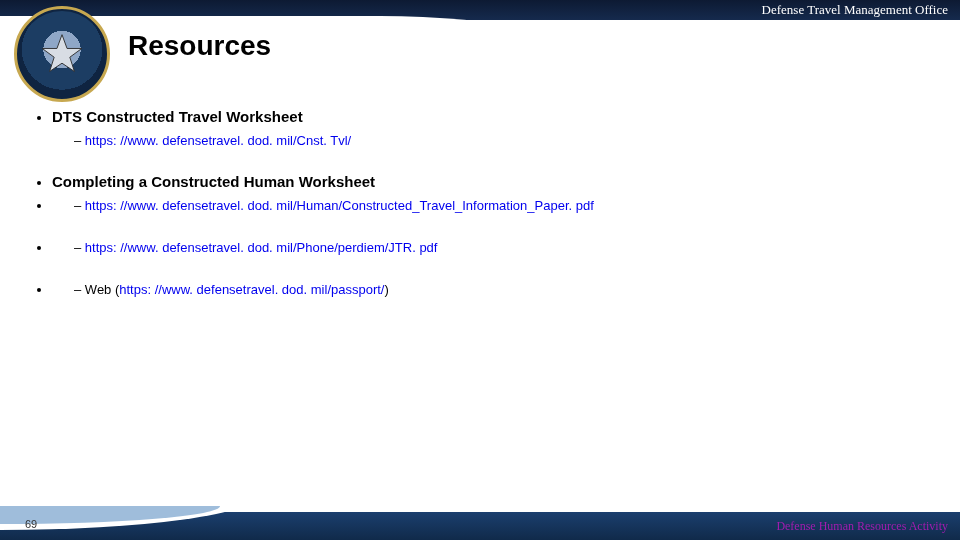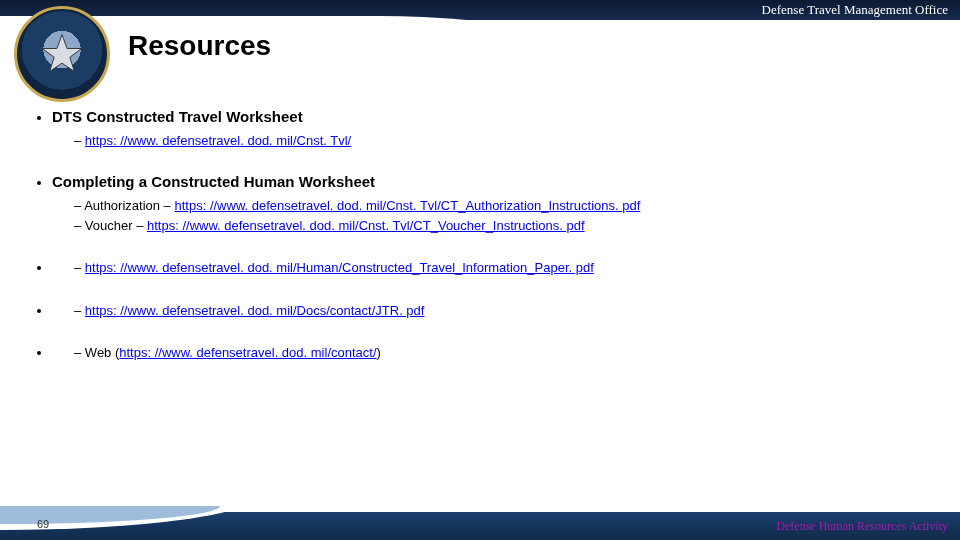--- a/index.html
+++ b/index.html
@@ -102,21 +102,20 @@
     content: "– ";
   }
   .content ul.sub > li {
     font-size: 13px;
     line-height: 1.55;
     font-weight: normal;
   }
 
   a.link {
     color: #0000ee;
-    text-decoration: underline;
   }
 
   
   .footer-curve {
     position: absolute;
     left: 0;
     right: 0;
     bottom: 0;
     height: 28px;
     background: linear-gradient(to top, #102a4a 0%, #1b3f6e 100%);
@@ -140,21 +139,21 @@
     width: 280px;
     height: 18px;
     background: #7fa7cf;
     border-bottom-right-radius: 220px 18px;
     opacity: 0.75;
   }
 
   .page-number {
     position: absolute;
     bottom: 10px;
-    left: 30px;
+    left: 18px;
     font-size: 11px;
     color: #333333;
     z-index: 4;
     padding-left: 7px;
   }
 
   .footer-text {
     position: absolute;
     bottom: 6px;
     right: 12px;
@@ -187,50 +186,42 @@
       <span class="heading">DTS Constructed Travel Worksheet</span>
       <ul class="sub">
         <li>
           <a class="link">https: //www. defensetravel. dod. mil/Cnst. Tvl/</a>
         </li>
       </ul>
     </li>
 
     <li>
       <span class="heading">Completing a Constructed Human Worksheet</span>
-      <ul class="sub">
-        <li>
-          <span>Authorization – </span><a class="link">https: //www. defensetravel. dod. mil/Cnst. Tvl/CT_Authorization_Instructions. pdf</a>
-        </li>
-        <li>
-          <span>Voucher – </span><a class="link">https: //www. defensetravel. dod. mil/Cnst. Tvl/CT_Voucher_Instructions. pdf</a>
-        </li>
-      </ul>
     </li>
 
     <li>
       <ul class="sub">
         <li>
           <a class="link">https: //www. defensetravel. dod. mil/Human/Constructed_Travel_Information_Paper. pdf</a>
         </li>
       </ul>
     </li>
 
     <li>
       <ul class="sub">
         <li>
-          <a class="link">https: //www. defensetravel. dod. mil/Docs/contact/JTR. pdf</a>
-        </li>
-      </ul>
-    </li>
-
-    <li>
-      <ul class="sub">
-        <li>
-          <span>Web (</span><a class="link">https: //www. defensetravel. dod. mil/contact/</a><span>)</span>
+          <a class="link">https: //www. defensetravel. dod. mil/Phone/perdiem/JTR. pdf</a>
+        </li>
+      </ul>
+    </li>
+
+    <li>
+      <ul class="sub">
+        <li>
+          <span>Web (</span><a class="link">https: //www. defensetravel. dod. mil/passport/</a><span>)</span>
         </li>
       </ul>
     </li>
 
   </ul>
 </div>
 
 <div class="footer-curve"></div>
 <div class="page-number">69</div>
 <div class="footer-text">Defense Human Resources Activity</div>

